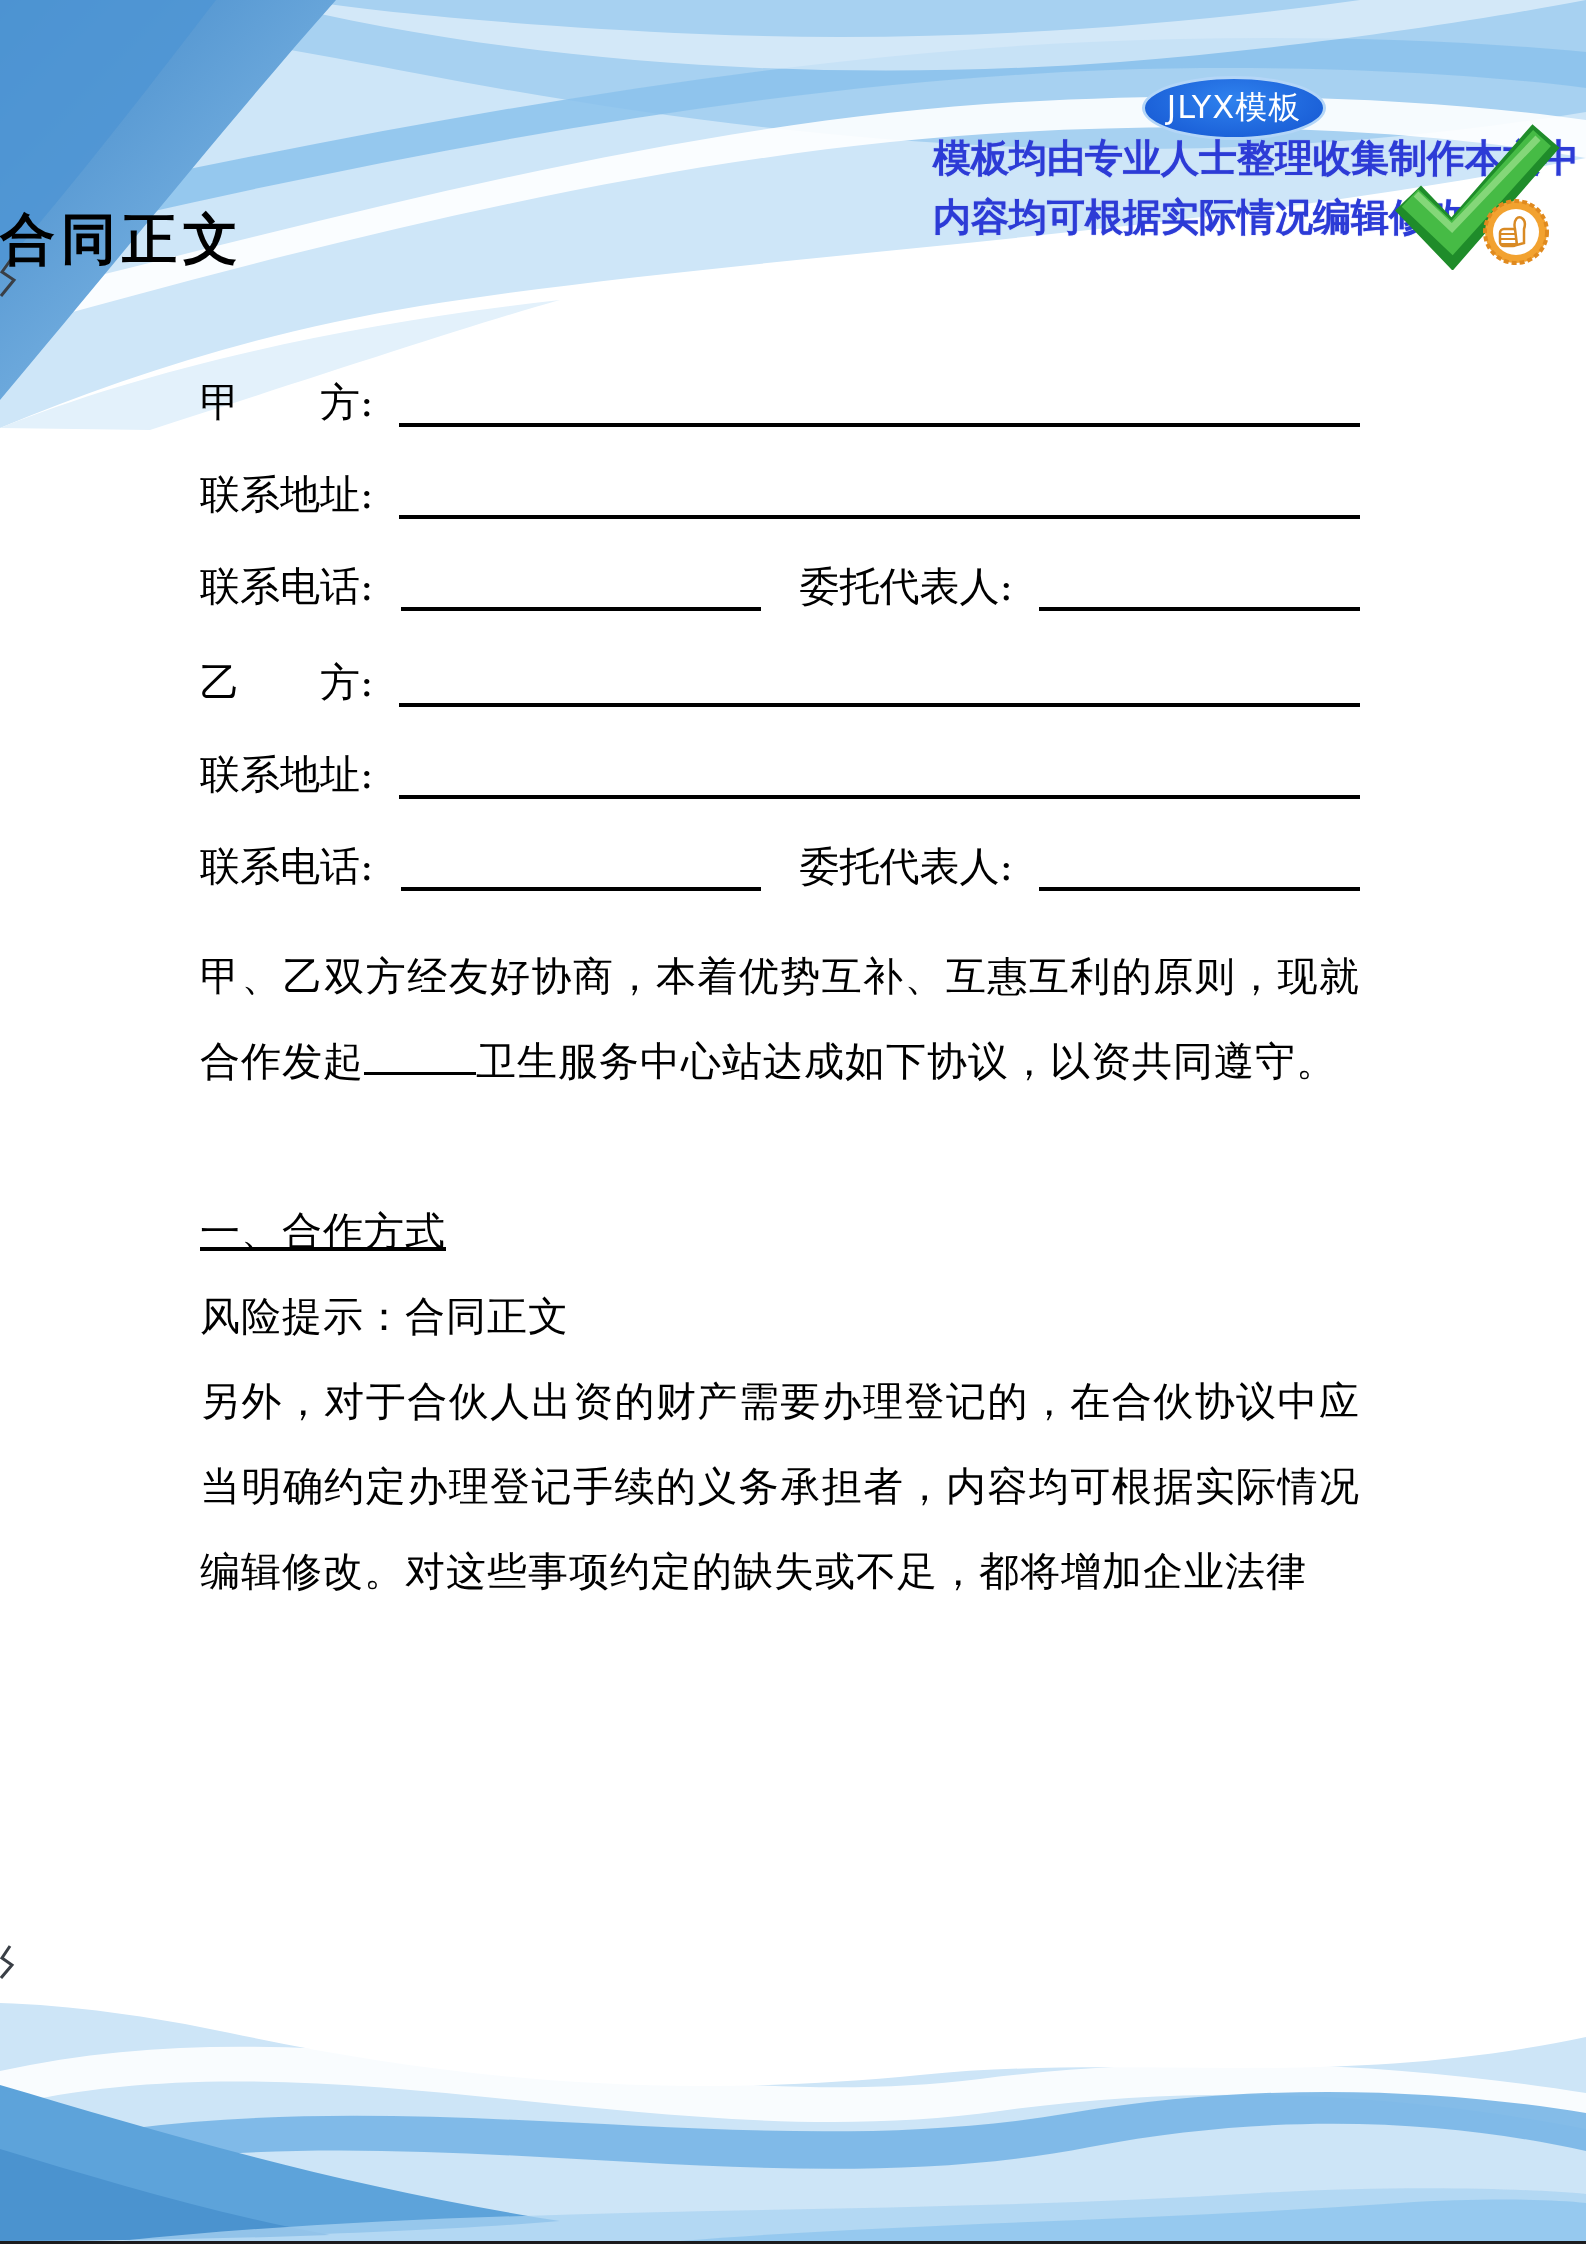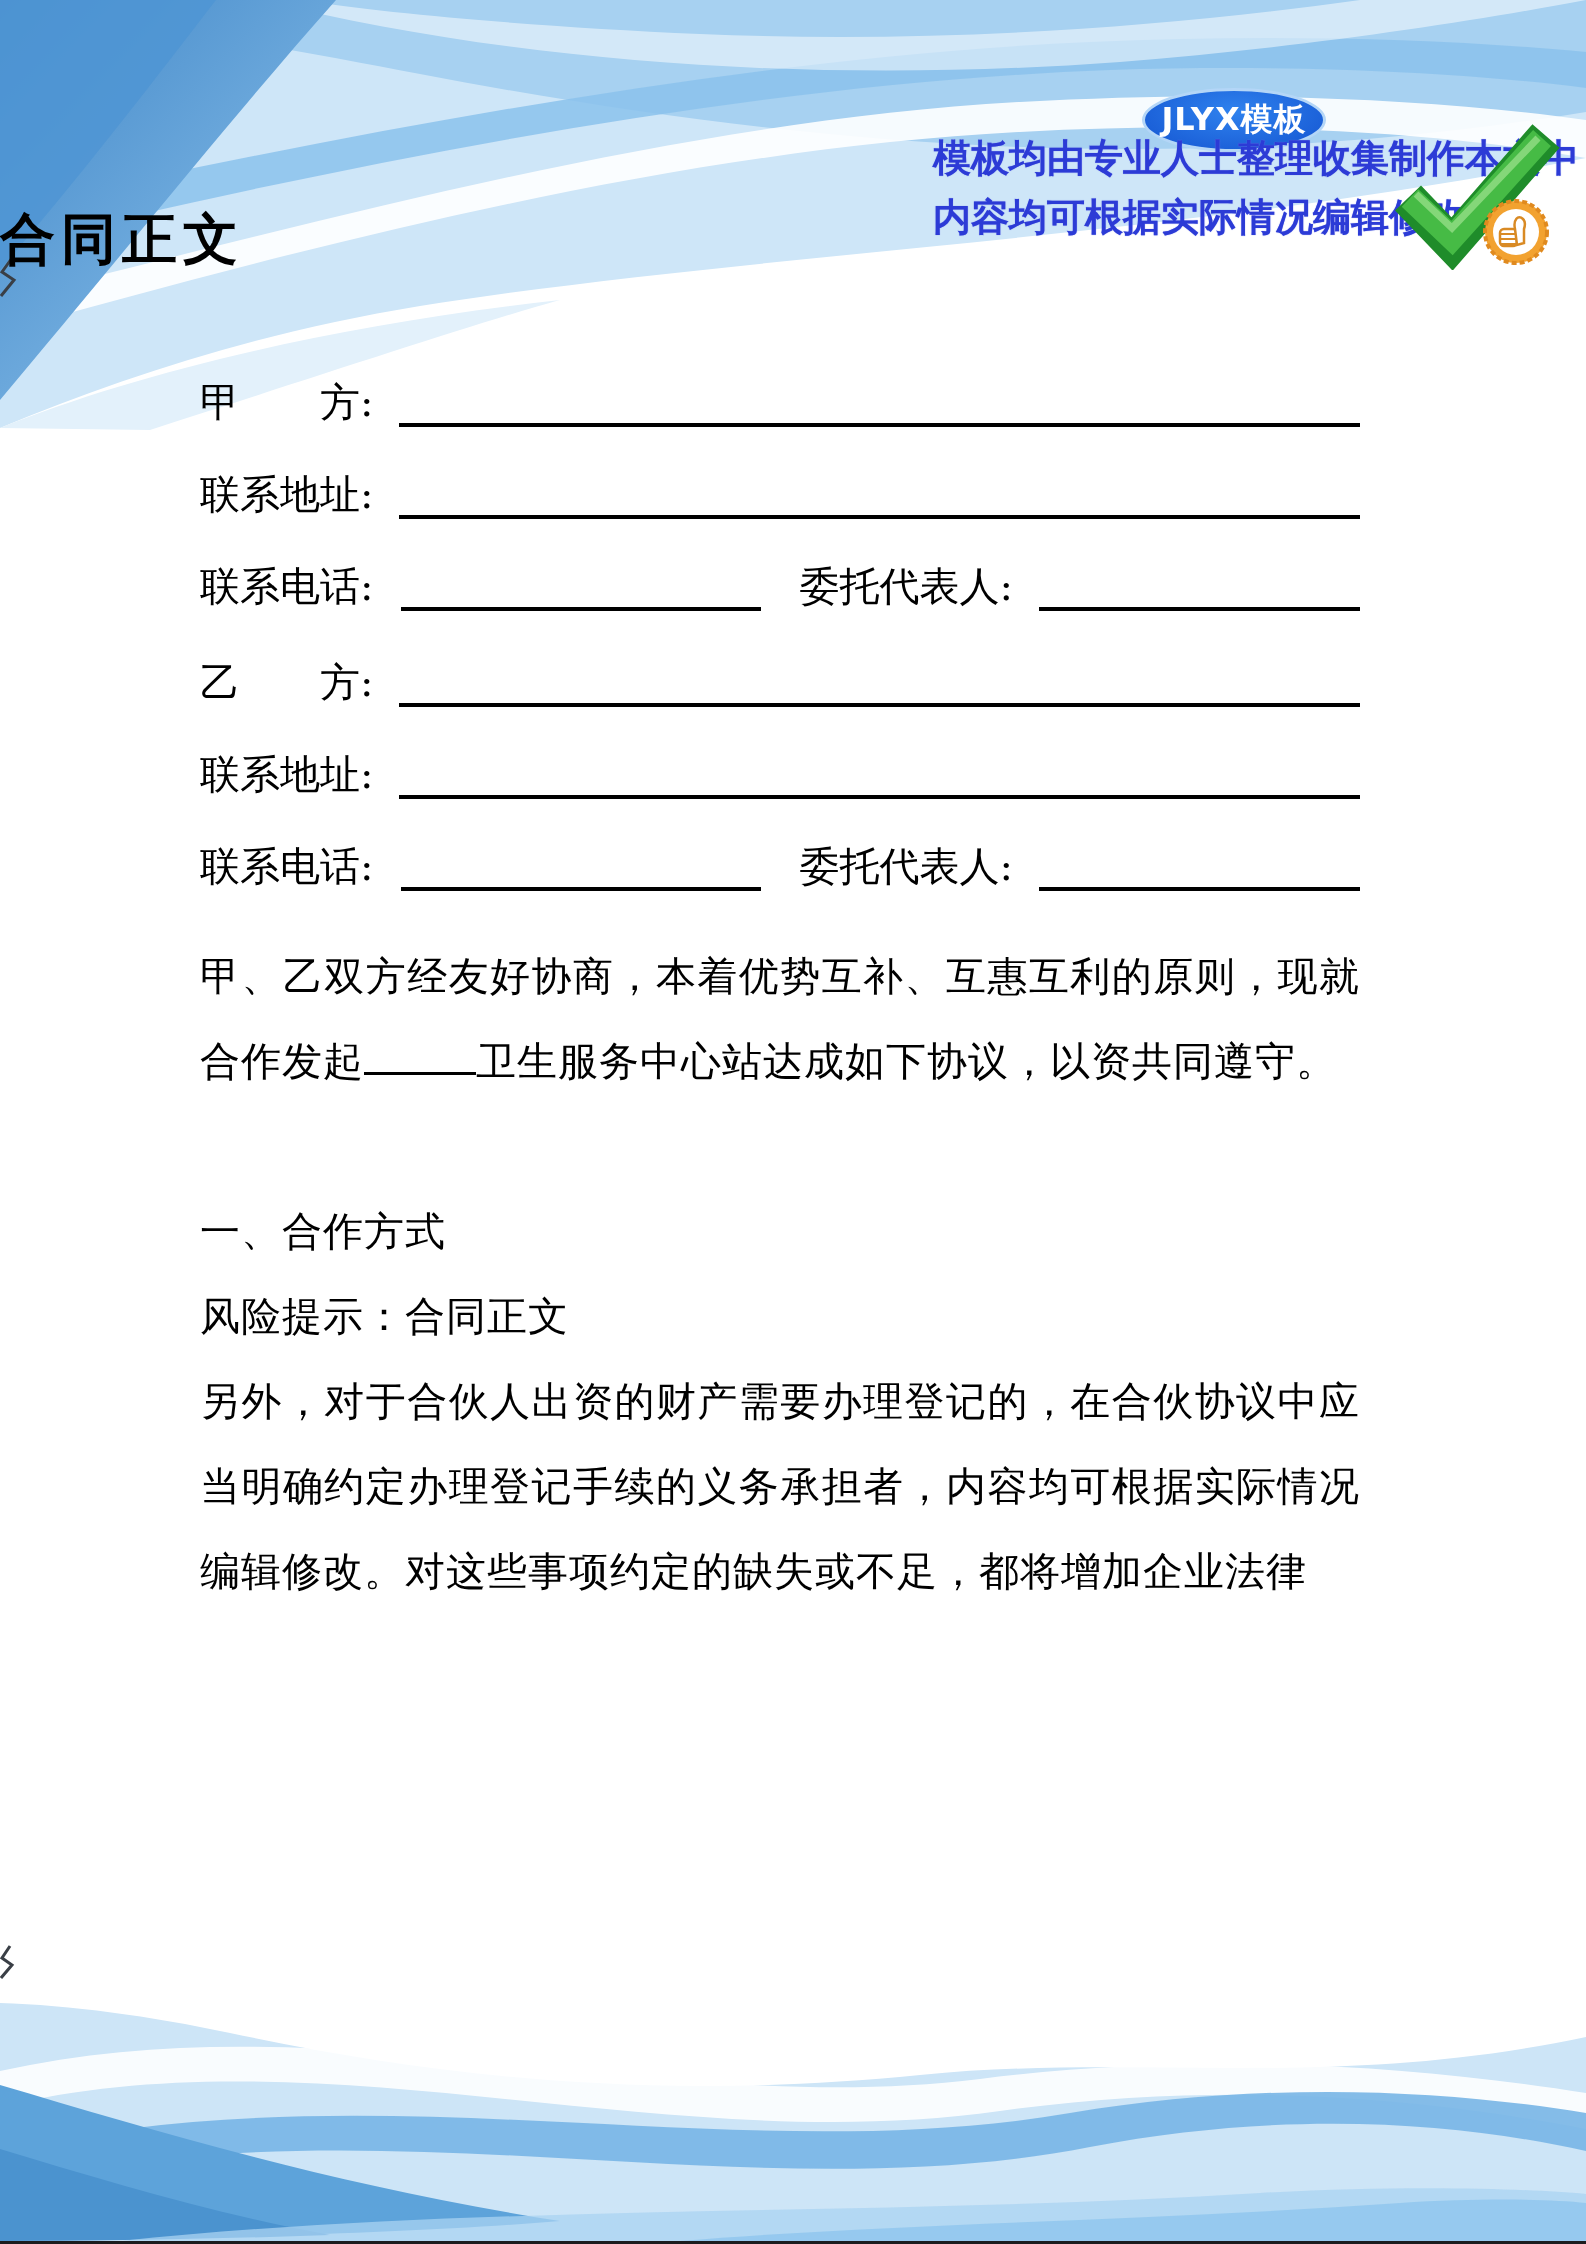--- a/index.html
+++ b/index.html
@@ -7,25 +7,25 @@
     position:relative;width:1586px;height:2244px;margin:0 auto;
     background:#ffffff;overflow:hidden;
     font-family:"DejaVu Serif","Liberation Serif",serif;color:#000;
   }
   svg{display:block;}
   .top-waves{position:absolute;top:0;left:0;width:1586px;height:430px;}
   .bottom-waves{position:absolute;left:0;bottom:3px;width:1586px;height:252px;}
   .bottom-edge{position:absolute;left:0;bottom:0;width:100%;height:3px;background:#1c1c1e;}
 
   .badge{
-    position:absolute;left:1142px;top:88px;width:184px;height:64px;
+    position:absolute;left:1142px;top:76px;width:184px;height:64px;
     background:radial-gradient(ellipse at 50% 35%, #2f82ee 0%, #1b60d8 75%);
     border:3px solid #b4d6f7;border-radius:50%;
     display:flex;align-items:center;justify-content:center;
-    color:#ffffff;font-weight:bold;font-size:32px;
+    color:#ffffff;font-weight:normal;font-size:32px;
     font-family:"DejaVu Sans","Liberation Sans",sans-serif;
     letter-spacing:1px;box-sizing:border-box;
   }
   .wm{
     position:absolute;left:933px;white-space:nowrap;
     font-family:"DejaVu Sans","Liberation Sans",sans-serif;
     font-weight:bold;font-size:38px;color:#2c3bd6;
     text-shadow:0 0 1px #6d79e6;
   }
   .wm1{top:133px;}
@@ -48,21 +48,21 @@
   .fill{flex:1;margin-left:14px;}
   .blank-phone{width:360px;margin-left:16px;}
   .agent-label{margin-left:26px;}
   .gap-top{margin-top:47px;}
 
   .body-text{
     margin-top:40px;font-size:40px;line-height:85px;
     text-align:justify;letter-spacing:1px;
   }
   .body-text p{margin:0;}
-  .heading-gap{margin-top:85px !important;}
+  .heading-gap{margin-top:85px !important;text-decoration:underline;}
   .inline-blank{
     display:inline-block;width:112px;height:34px;
     border-bottom:3px solid #000;
   }
 
   .artifact{position:absolute;left:0;}
   .artifact-top{top:256px;}
   .artifact-bottom{top:1944px;}
 </style>
 </head>

